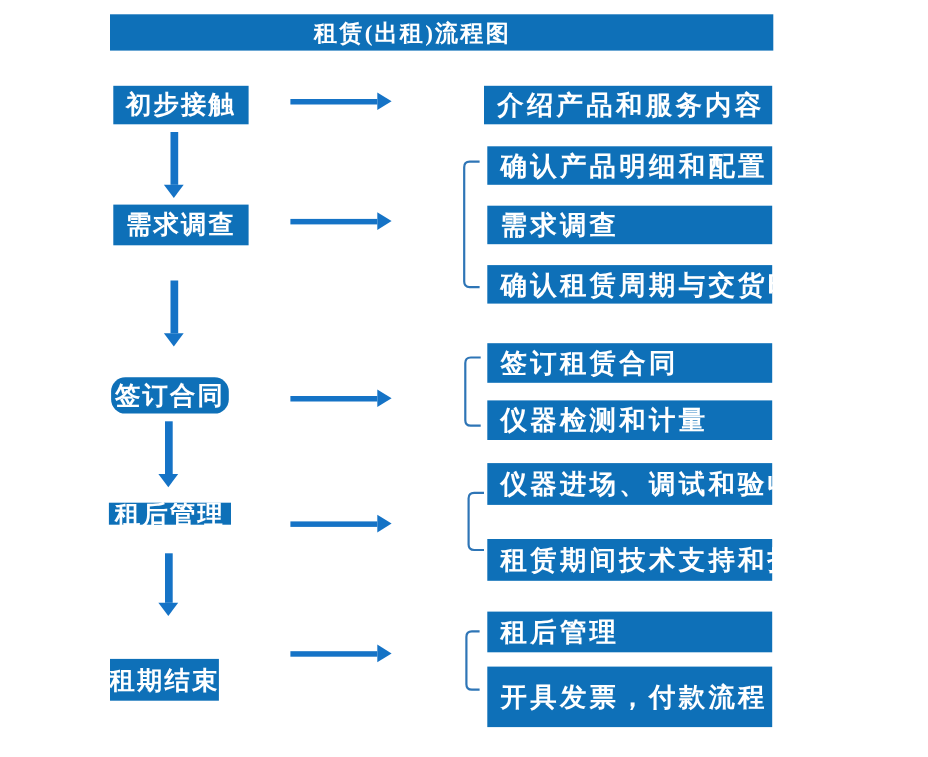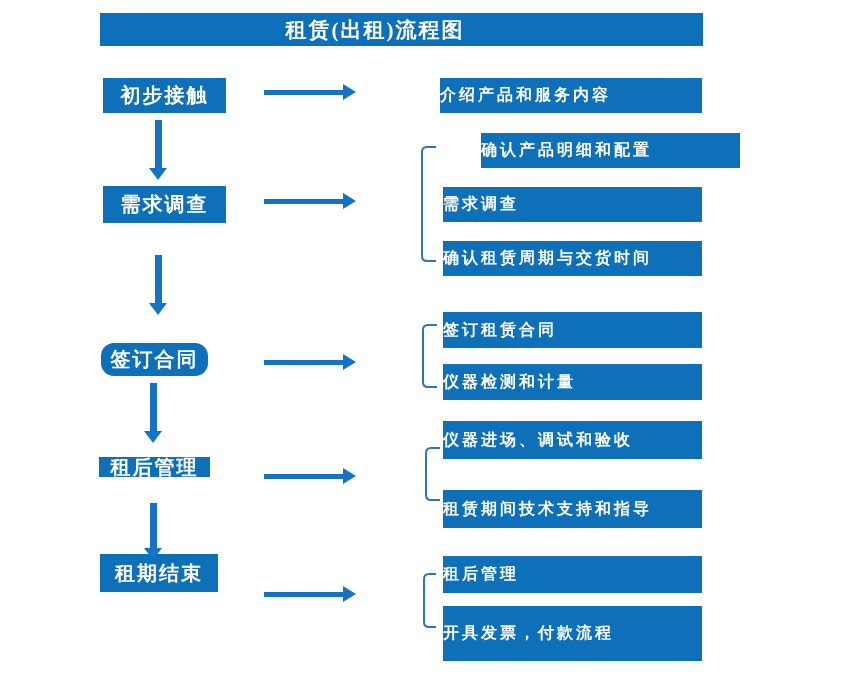--- a/index.html
+++ b/index.html
@@ -9,39 +9,39 @@
     --text-white:#ffffff;
   }
   html,body{margin:0;padding:0;background:#ffffff;}
   body{
     width:844px;height:688px;position:relative;overflow:hidden;
     font-family:"Liberation Serif","DejaVu Serif",serif;
   }
   .canvas{position:absolute;inset:0;}
   .box{
     position:absolute;background:var(--box-blue);color:var(--text-white);
-    font-weight:700;font-size:20px;letter-spacing:2px;
+    font-weight:700;font-size:23px;letter-spacing:2px;
     display:flex;align-items:center;box-sizing:border-box;white-space:nowrap;
   }
   .box.center{justify-content:center;}
-  .box.leftpad{letter-spacing:3px;font-size:16px;}
+  .box.leftpad{padding-left:12px;letter-spacing:3px;font-size:24px;}
   .title-bar{
     left:100px;top:13px;width:603px;height:33px;
     font-size:21px;justify-content:center;padding-right:53px;
   }
   
   .lb1{left:103px;top:78px;width:123px;height:35px;}
   .lb2{left:103px;top:186px;width:123px;height:37px;}
   .lb3{left:101px;top:343px;width:107px;height:33px;border-radius:13px;}
   .lb4{left:99px;top:457px;width:111px;height:20px;}
-  .lb5{left:100px;top:554px;width:118px;height:38px;}
+  .lb5{left:100px;top:599px;width:99px;height:38px;}
   
   .rb{left:443px;width:259px;}
   .r1a{left:440px;top:78px;width:262px;height:35px;}
-  .r2a{top:133px;height:35px;margin-left:38px;}
+  .r2a{top:133px;height:35px;}
   .r2b{top:187px;height:35px;}
   .r2c{top:241px;height:35px;}
   .r3a{top:312px;height:36px;}
   .r3b{top:364px;height:36px;}
   .r4a{top:421px;height:38px;}
   .r4b{top:490px;height:38px;}
   .r5a{top:556px;height:37px;}
   .r5b{top:606px;height:55px;}
   
   .harrow{position:absolute;left:264px;width:92px;height:20px;display:flex;align-items:center;}

